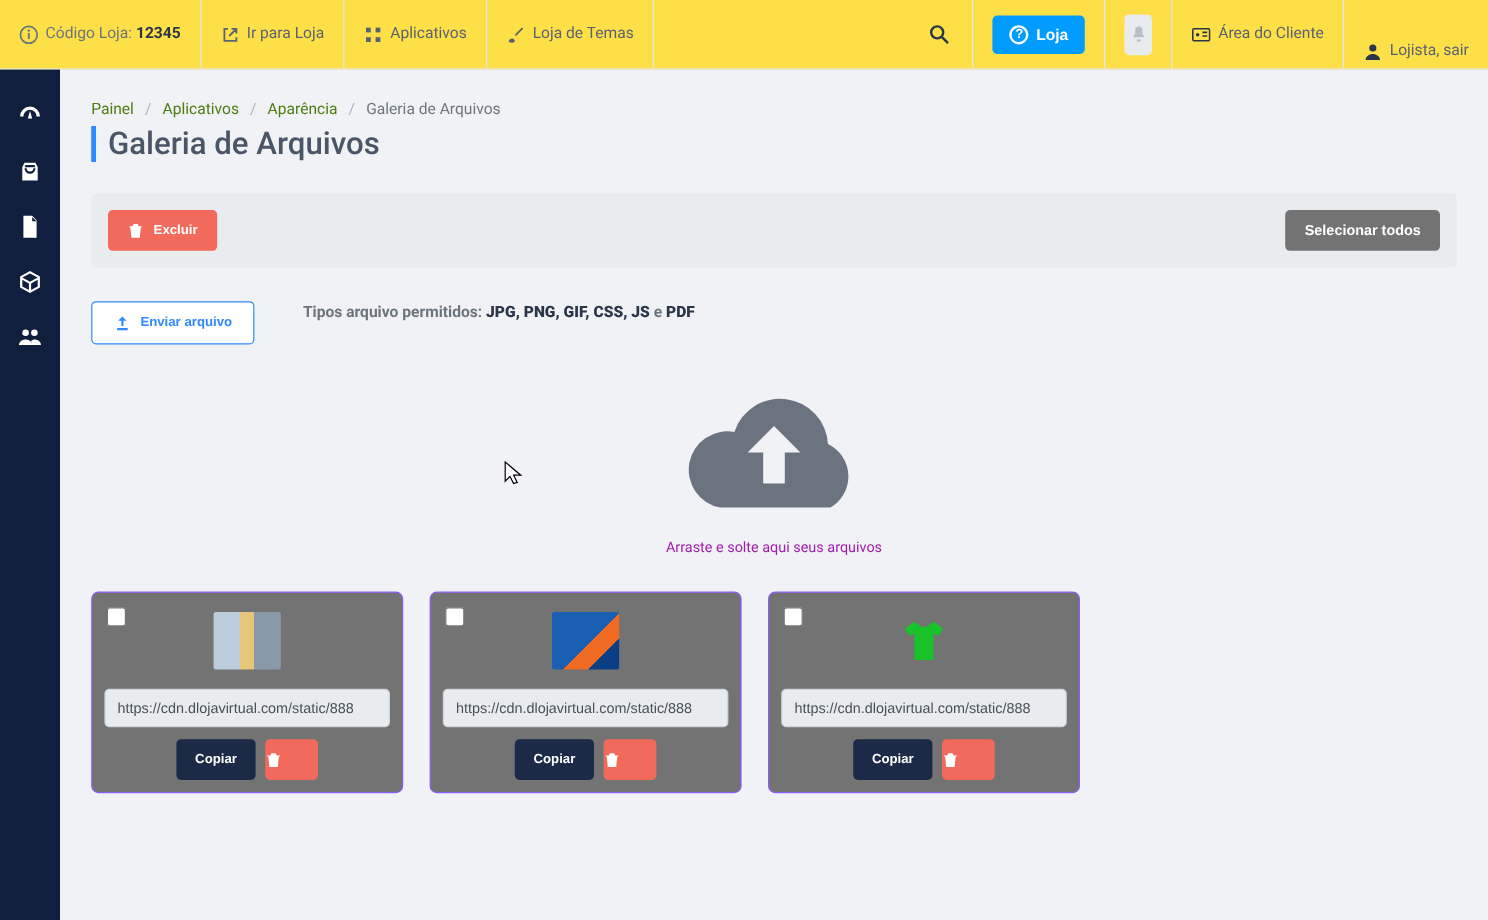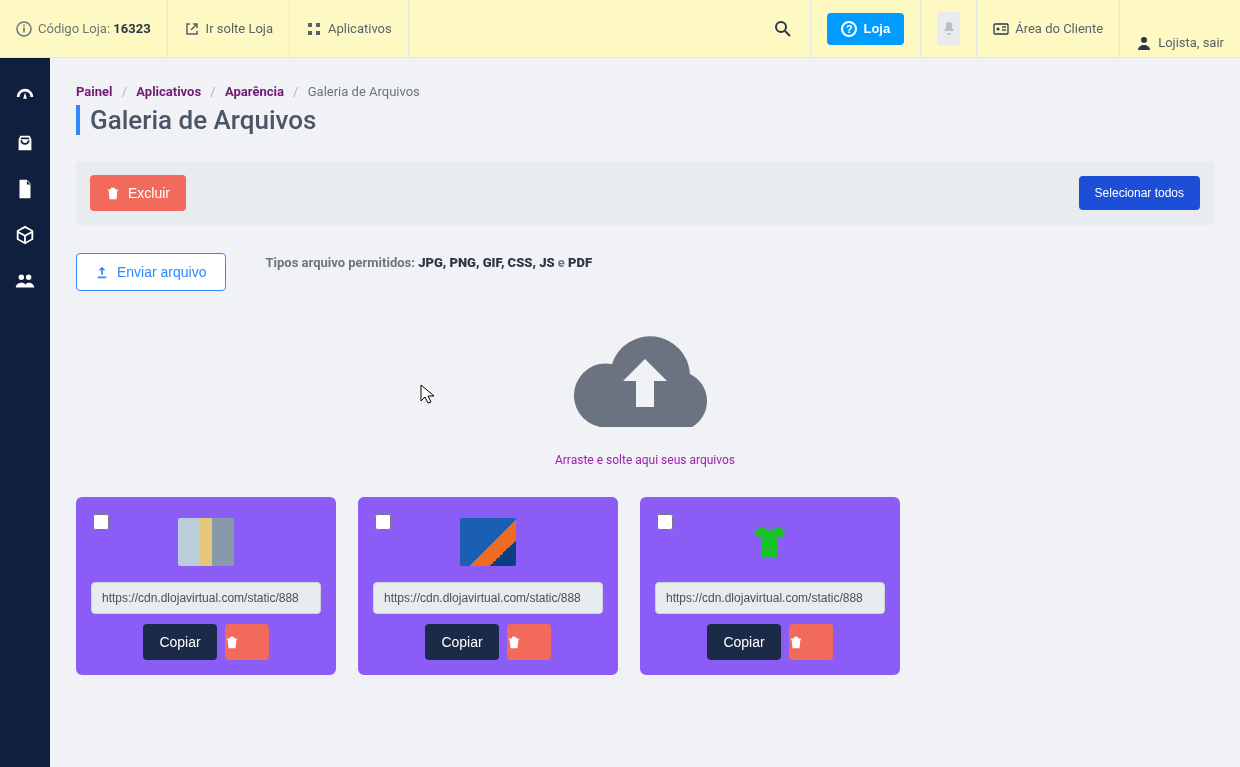--- a/index.html
+++ b/index.html
@@ -9,21 +9,21 @@
     color: #495057;
     background: #f0f2f5;
     width: 1240px;
     height: 767px;
     overflow: hidden;
   }
 
   
   .top-header {
     height: 58px;
-    background: #fef9c3;
+    background: #fde047;
     border-bottom: 1px solid #e4e7ea;
     display: flex;
     align-items: stretch;
   }
   .top-header .cell {
     display: flex;
     align-items: center;
     padding: 0 16px;
     border-right: 1px solid #e4e7ea;
     font-size: 13px;
@@ -68,46 +68,46 @@
     align-items: center;
     padding-top: 28px;
   }
   .sidebar .navicon {
     width:22px;height:22px;margin-bottom:24px;fill:#fff;color:#fff;cursor:pointer;
   }
 
   
   .main { flex:1; padding: 26px 26px 0 26px; overflow:hidden; position:relative; }
   .breadcrumb { font-size:13px; color:#6c757d; margin-bottom:6px; }
-  .breadcrumb a{ color:#701a75; text-decoration:none;font-weight:bold; }
+  .breadcrumb a{ color:#4d7c0f; text-decoration:none; }
   .breadcrumb .sep{ margin:0 6px; color:#adb5bd;}
   .page-title {
     font-size:26px;
     font-weight:500;
     color:#4a5568;
     border-left:4px solid #2f89ff;
     padding-left:10px;
     margin-bottom:26px;
   }
 
   .toolbar {
     background:#e9ecef;
     border-radius:4px;
     padding:14px 14px;
     display:flex;
     align-items:center;
     justify-content:space-between;
     margin-bottom:28px;
   }
   .btn {
-    border:none;border-radius:4px;padding:10px 16px;font-weight:400;font-size:14px;display:inline-flex;align-items:center;cursor:pointer;
+    border:none;border-radius:4px;padding:10px 16px;font-weight:700;font-size:11px;display:inline-flex;align-items:center;cursor:pointer;
   }
   .btn .bicon{ margin-right:8px; display:inline-flex; }
   .btn-danger{ background:#f26a5b; color:#fff;}
-  .btn-info{ background:#1d4ed8; color:#fff; font-weight:400; font-size:12px;}
+  .btn-info{ background:#737373; color:#fff; font-weight:700; font-size:12px;}
   .btn-outline-primary{
     background:#fff;border:1px solid #2f89ff;color:#2f89ff;padding:10px 18px;
   }
   .btn-dark{ background:#1b2a47; color:#fff; }
 
   .upload-row{ display:flex; align-items:flex-start; gap:40px; margin-bottom:18px;}
   .upload-info{ font-size:13px; color:#6c757d; line-height:1.5;font-weight:bold;}
   .upload-info strong{ color:#2b3648;}
 
   .dropzone{
@@ -117,22 +117,22 @@
     font-size:12px;
   }
   .dropzone svg{ display:block; margin:0 auto 14px auto;}
 
   .file-grid{
     display:flex;
     gap:22px;
   }
   .file-card{
     width:260px;
-    background:#8b5cf6;
-    border:5px solid #8b5cf6;
+    background:#737373;
+    border:1px solid #8b5cf6;
     border-radius:6px;
     padding:10px 10px 10px 10px;
     position:relative;
   }
   .file-card .chk{ position:absolute; top:12px; left:12px; width:16px;height:16px;}
   .thumb{
     height:56px;display:flex;align-items:center;justify-content:center;margin-bottom:12px;margin-top:2px;
   }
   .thumb-box{ width:56px;height:48px;background:#eee;display:flex;align-items:center;justify-content:center;border-radius:2px; position:relative; overflow:hidden;}
   .file-card .url{
@@ -151,36 +151,42 @@
 </head>
 <body>
 
 <div class="top-header">
   <div class="cell store-code">
     <svg class="icon" viewBox="0 0 16 16">
         <circle cx="8" cy="8" r="7" fill="none" stroke="#6c757d" stroke-width="1.5"></circle>
         <circle cx="8" cy="4.5" r="1" fill="#6c757d"></circle>
         <rect x="7.2" y="6.5" width="1.6" height="5" fill="#6c757d"></rect>
       </svg>
-    <span>Código Loja:</span>&nbsp;<strong>16323</strong>
+    <span>Código Loja:</span>&nbsp;<strong>12345</strong>
   </div>
   <div class="cell">
     <svg class="icon" viewBox="0 0 16 16">
         <path fill="none" stroke="#5a6270" stroke-width="1.5" d="M6 3H3v10h10v-3M9 3h4v4M13 3l-6 6"></path>
       </svg>
-    <span>Ir solte Loja</span>
+    <span>Ir para Loja</span>
   </div>
   <div class="cell">
     <svg class="icon" viewBox="0 0 16 16">
         <rect x="2" y="2" width="4" height="4" fill="#5a6270"></rect>
         <rect x="10" y="2" width="4" height="4" fill="#5a6270"></rect>
         <rect x="2" y="10" width="4" height="4" fill="#5a6270"></rect>
         <rect x="10" y="10" width="4" height="4" fill="#5a6270"></rect>
       </svg>
     <span>Aplicativos</span>
+  </div>
+  <div class="cell">
+    <svg class="icon" viewBox="0 0 16 16">
+        <path fill="#5a6270" d="M2 14c0-2 1-3 3-3 1 0 2 1 2 2 0 2-3 2-5 1zM13 2l1 1-6 6-1-1 6-6z"></path>
+      </svg>
+    <span>Loja de Temas</span>
   </div>
   <div class="spacer"></div>
   <div class="cell search-cell">
     <svg width="20" height="20" viewBox="0 0 20 20">
         <circle cx="8" cy="8" r="5" fill="none" stroke="#2b3648" stroke-width="2"></circle>
         <line x1="12" y1="12" x2="17" y2="17" stroke="#2b3648" stroke-width="2"></line>
       </svg>
   </div>
   <div class="cell" style="border-right:1px solid #e4e7ea;">
     <button class="btn-ajuda">

